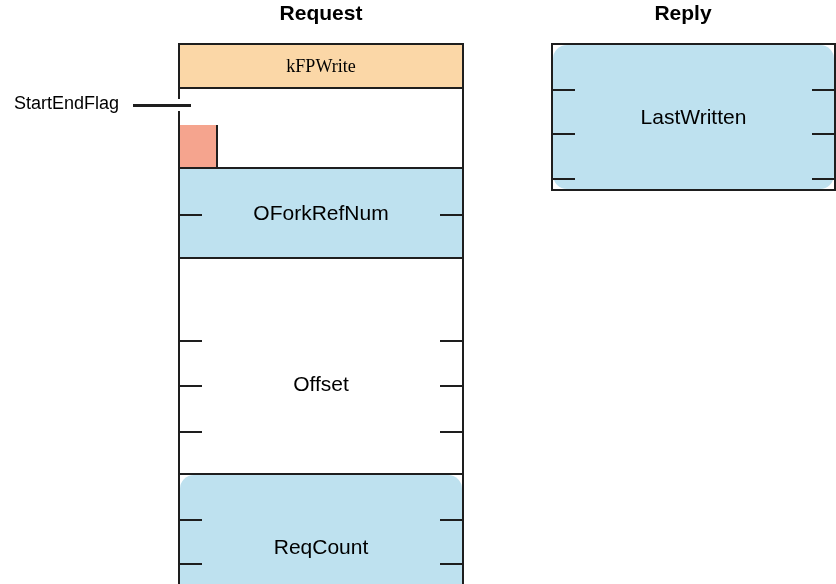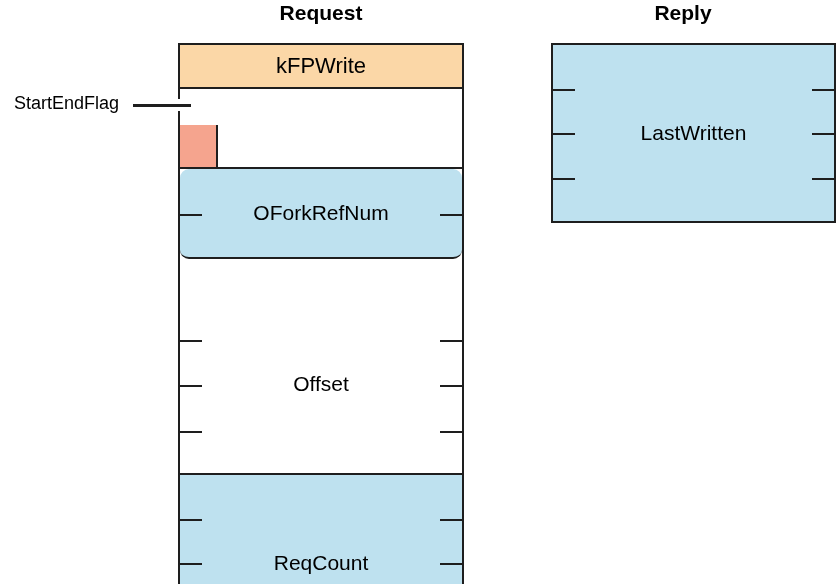--- a/index.html
+++ b/index.html
@@ -38,31 +38,31 @@
     position: relative;
     border-bottom: 2px solid var(--line, #1e1e1e);
     display: flex;
     align-items: center;
     justify-content: center;
     font-size: 21px;
     color: var(--text, #000000);
   }
   .field.last { border-bottom: none; }
   .h1 { height: 42px; }
-  .h2 { height: 88px; border-radius: 9px; }
+  .h2 { height: 88px; }
   .h4 { height: 178px; }
-  .h4.last { height: 176px; }
+  .h4.last { height: 144px; border-radius: 14px; }
 
   .peach { background: var(--peach, #fbd7a7); }
   .blue  { background: var(--blue, #bee1ef); }
   .white { background: #ffffff; margin-top: 36px; }
 
   .mono .field-label {
-    font-family: Liberation Sans, sans-serif;
-    font-size: 22px;
+    font-family: Liberation Serif, serif;
+    font-size: 18px;
   }
 
   .flag-cell {
     position: absolute;
     left: 0;
     top: 0;
     width: 36px;
     height: 100%;
     background: var(--salmon, #f5a48e);
     border-right: 2px solid var(--line, #1e1e1e);

